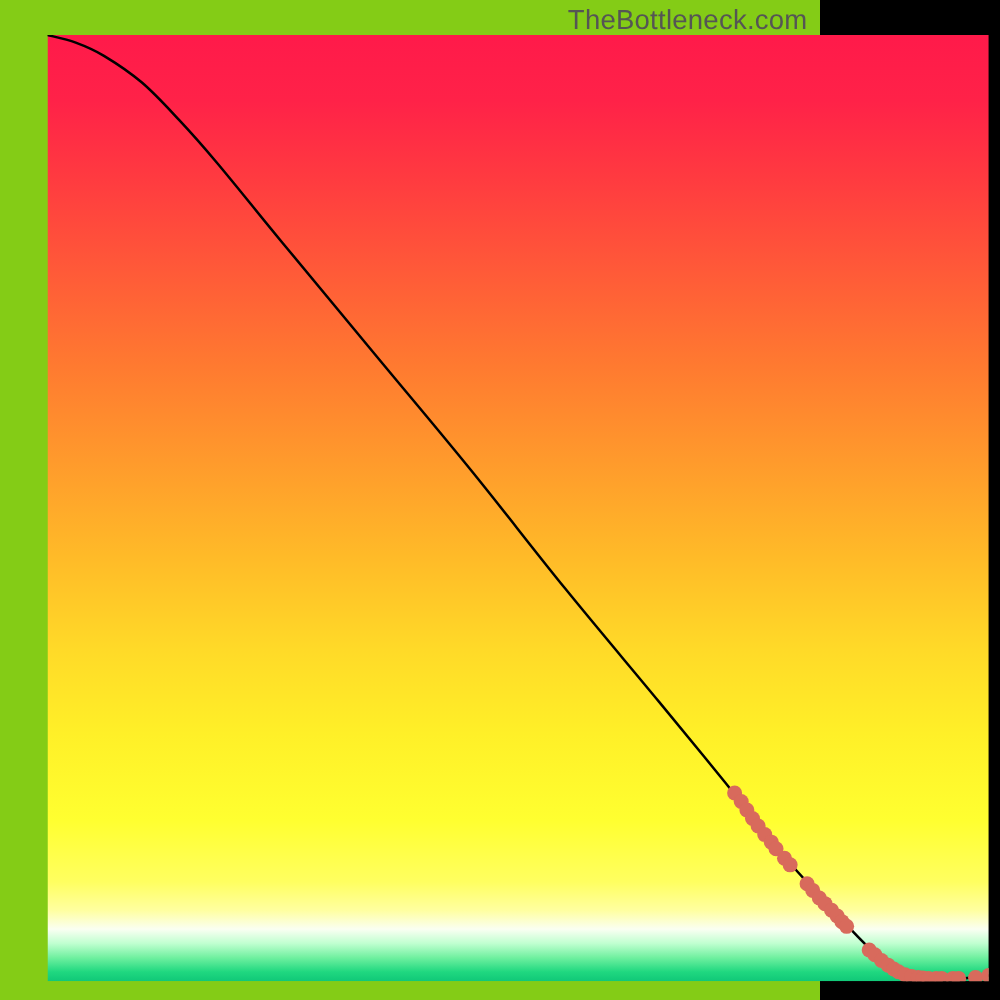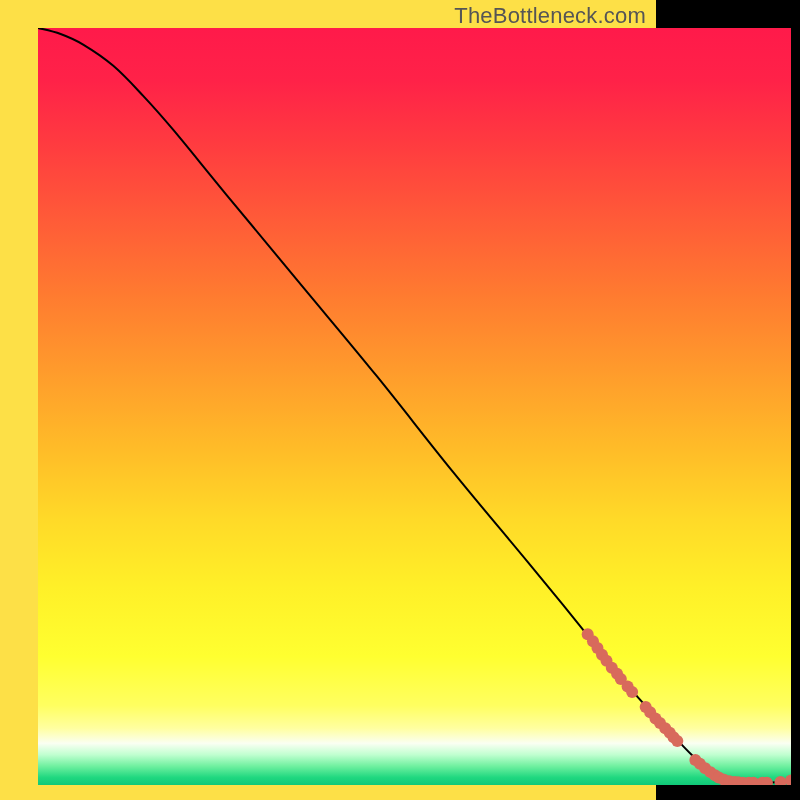--- a/index.html
+++ b/index.html
@@ -8,21 +8,21 @@
     width: 800px;
     height: 800px;
     background: #000;
     overflow: hidden;
     font-family: Arial, Helvetica, sans-serif;
   }
   .frame {
     position: relative;
     width: 656px;
     height: 800px;
-    background: #fde047;
+    background: #84cc16;
   }
   .plot {
     position: absolute;
     display: block;
   }
   .watermark {
     position: absolute;
     top: 3px;
     right: 10px;
     color: #555;

